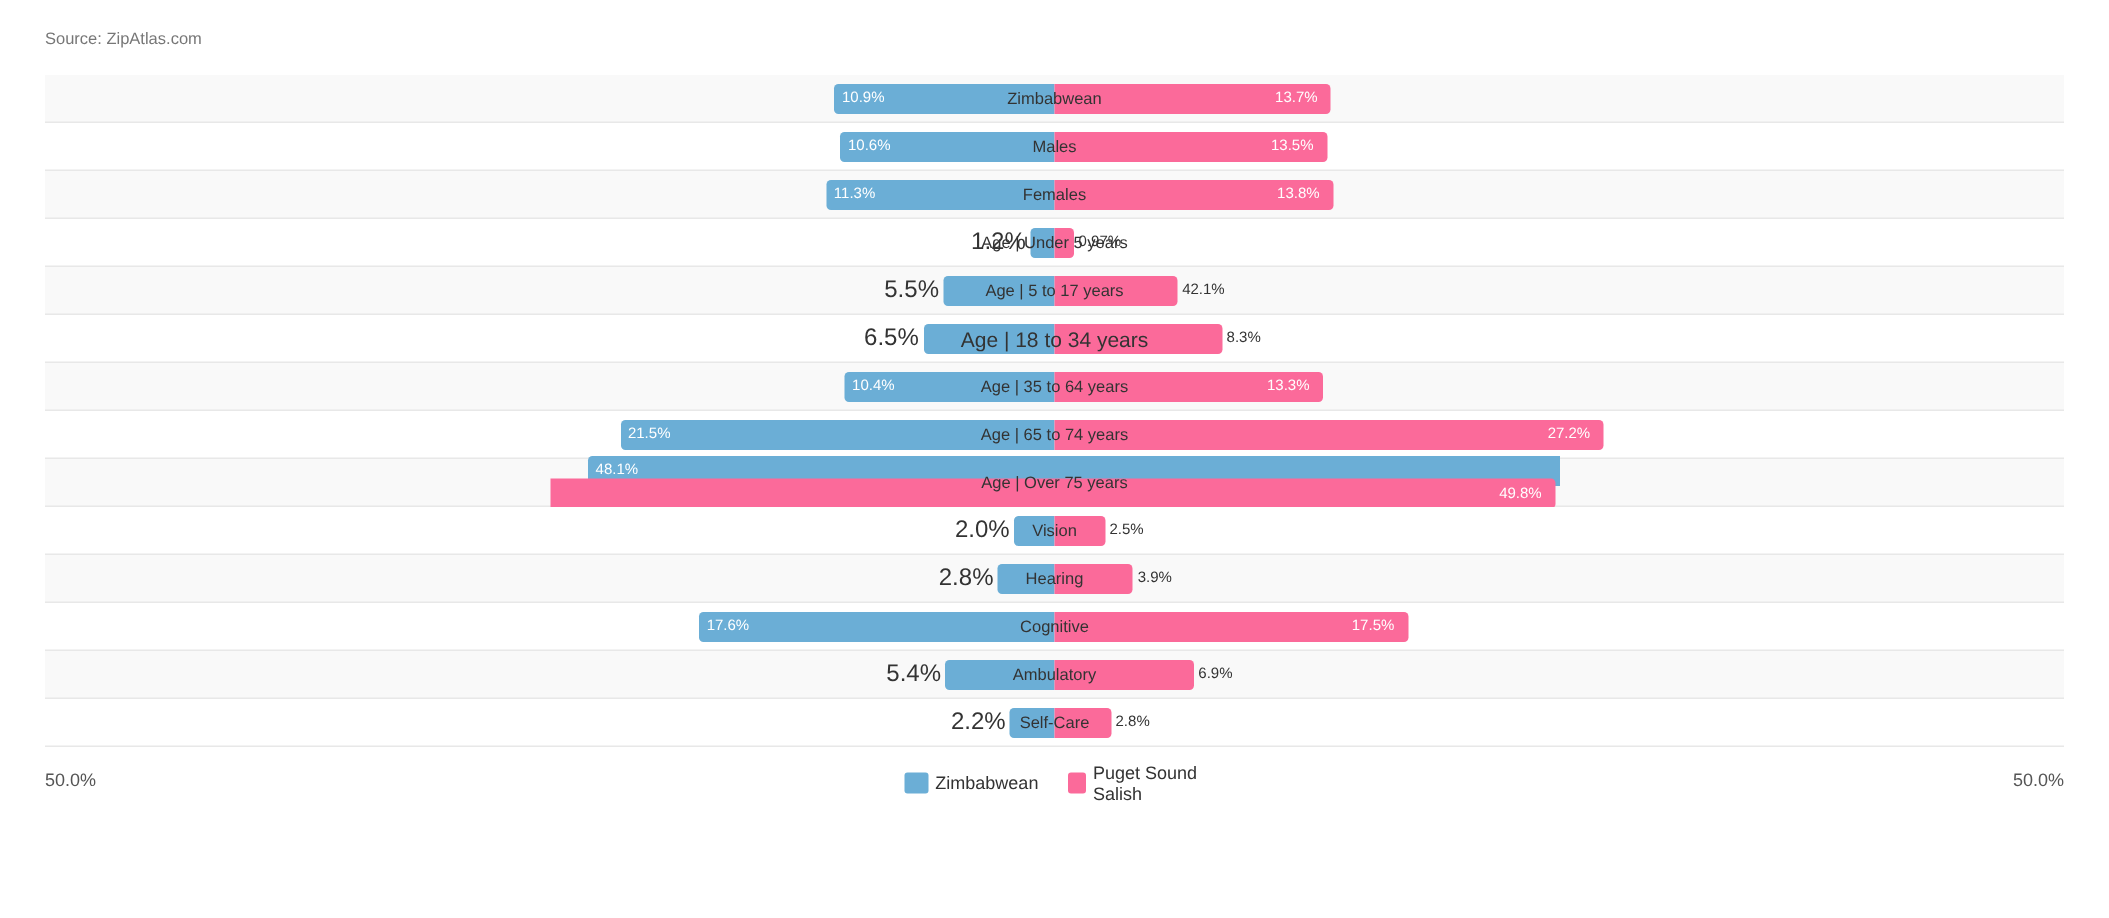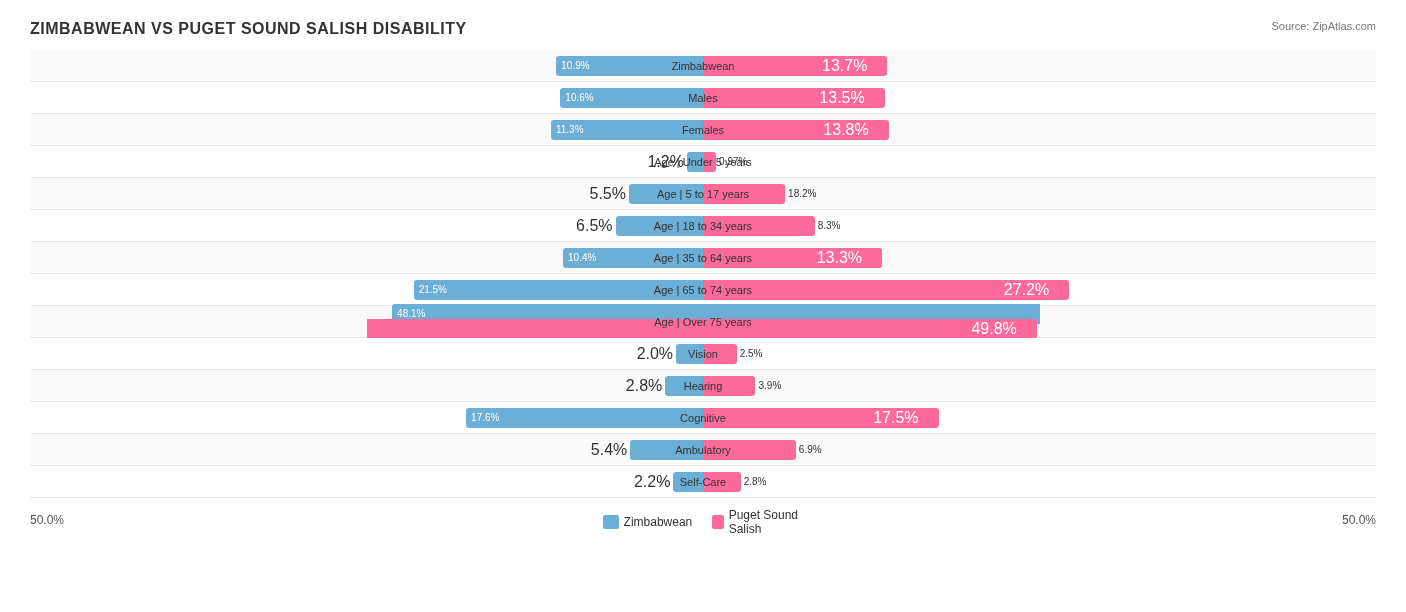--- a/index.html
+++ b/index.html
@@ -101,24 +101,24 @@
       position: absolute;
       left: calc(100% + 3px);
     }
     .val-inside-left {
       font-size: 10px;
       color: #fff;
       white-space: nowrap;
       padding-left: 5px;
     }
     .val-inside-right {
-      font-size: 16px;
+      font-size: 10px;
       color: #fff;
       white-space: nowrap;
-      padding-right: 20px;
+      padding-right: 9px;
       margin-left: auto;
     }
     .footer-row {
       display: flex;
       justify-content: space-between;
       align-items: center;
       margin-top: 6px;
       padding: 0 0;
     }
     .footer-val {
@@ -151,21 +151,20 @@
       justify-content: space-between;
       align-items: flex-start;
       margin-bottom: 8px;
     }
   </style>
 </head>
 <body>
 
 <div>
   <div class="title-row">
-    <h1>ZIMBABWEAN VS PUGET SOUND SALISH DISABILITY</h1>
     <div class="source">Source: ZipAtlas.com</div>
   </div>
 
   <div class="chart-container" id="chart-area">
   <div class="bar-row" style="position: relative; overflow: visible; align-items: center;">
         <div class="left-section">
           <div class="bar-left" style="width: 21.8%; background: rgb(107, 174, 214);">
             <span class="val-inside-left">10.9%</span>
           </div>
         </div>
@@ -217,31 +216,31 @@
       </div>
       <div class="bar-row" style="position: relative; overflow: visible;">
         <div class="left-section">
           <div class="bar-left" style="width: 11%; background: rgb(107, 174, 214);">
             <span class="val-left">5.5%</span>
           </div>
         </div>
         <div class="label-center" style="top: 50%; transform: translate(-50%, -50%); position: absolute; left: 50%; width: auto; z-index: 10; font-size: 11px; color: rgb(51, 51, 51); pointer-events: none; background: rgba(255, 255, 255, 0);">Age | 5 to 17 years</div>
         <div class="right-section">
           <div class="bar-right" style="width: 12.2%; background: rgb(251, 106, 154);">
-            <span class="val-right">18.2%</span>
+            <span class="val-right">42.1%</span>
           </div>
         </div>
       </div>
       <div class="bar-row" style="position: relative; overflow: visible;">
         <div class="left-section">
           <div class="bar-left" style="width: 13%; background: rgb(107, 174, 214);">
             <span class="val-left">6.5%</span>
           </div>
         </div>
-        <div class="label-center" style="top: 50%; transform: translate(-50%, -50%); position: absolute; left: 50%; width: auto; z-index: 10; font-size: 11px; color: rgb(51, 51, 51); pointer-events: none; background: rgba(255, 255, 255, 0);">Age | 18 to 34 years</div>
+        <div class="label-center" style="top: 50%; transform: translate(-50%, -50%); position: absolute; left: 50%; width: auto; z-index: 10; font-size: 14px; color: rgb(51, 51, 51); pointer-events: none; background: rgba(255, 255, 255, 0);">Age | 18 to 34 years</div>
         <div class="right-section">
           <div class="bar-right" style="width: 16.6%; background: rgb(251, 106, 154);">
             <span class="val-right">8.3%</span>
           </div>
         </div>
       </div>
       <div class="bar-row" style="position: relative; overflow: visible;">
         <div class="left-section">
           <div class="bar-left" style="width: 20.8%; background: rgb(107, 174, 214);">
             <span class="val-inside-left">10.4%</span>

